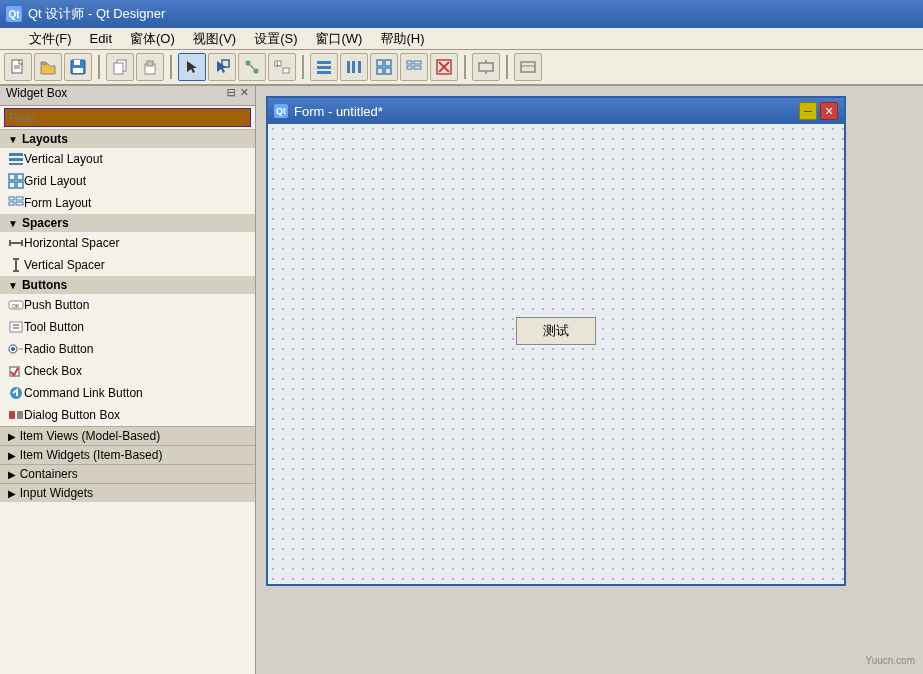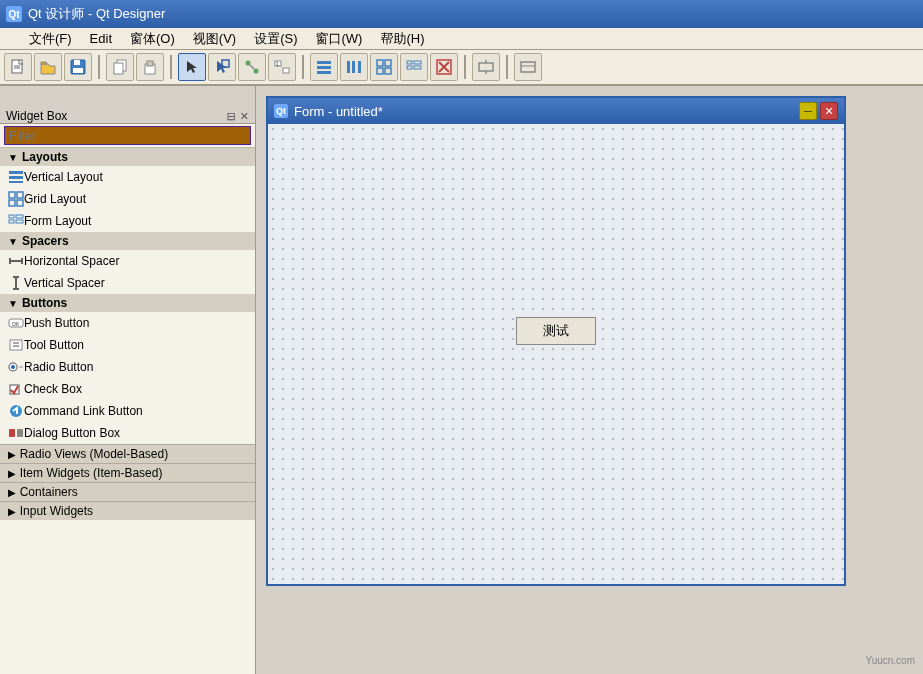--- a/index.html
+++ b/index.html
@@ -82,25 +82,25 @@
     
     #widget-box {
       width: 256px;
       background: #f5f2ea;
       border-right: 1px solid #a0998a;
       display: flex;
       flex-direction: column;
       overflow: hidden;
     }
     #widget-box-header {
-      height: 38px;
+      height: 20px;
       background: #d4d0c8;
       border-bottom: 1px solid #a0998a;
       display: flex;
-      align-items: flex-end;
+      align-items: flex-start;
       padding: 0 6px;
       font-size: 12px;
       justify-content: space-between;
     }
     #widget-box-header .header-title {
       font-size: 12px;
     }
     #widget-box-header .header-actions {
       display: flex; gap: 4px;
     }
@@ -511,21 +511,21 @@
           <svg width="16" height="16" viewBox="0 0 16 16">
               <rect x="1" y="4" width="6" height="8" rx="1" fill="#c04040"></rect>
               <rect x="9" y="4" width="6" height="8" rx="1" fill="#888"></rect>
             </svg>
         </div>
         <span>Dialog Button Box</span>
       </div>
 
       <div class="collapsed-category">
         <span class="category-arrow">▶</span>
-        <span>Radio Views (Model-Based)</span>
+        <span>Item Views (Model-Based)</span>
       </div>
       <div class="collapsed-category">
         <span class="category-arrow">▶</span>
         <span>Item Widgets (Item-Based)</span>
       </div>
       <div class="collapsed-category">
         <span class="category-arrow">▶</span>
         <span>Containers</span>
       </div>
       <div class="collapsed-category">

